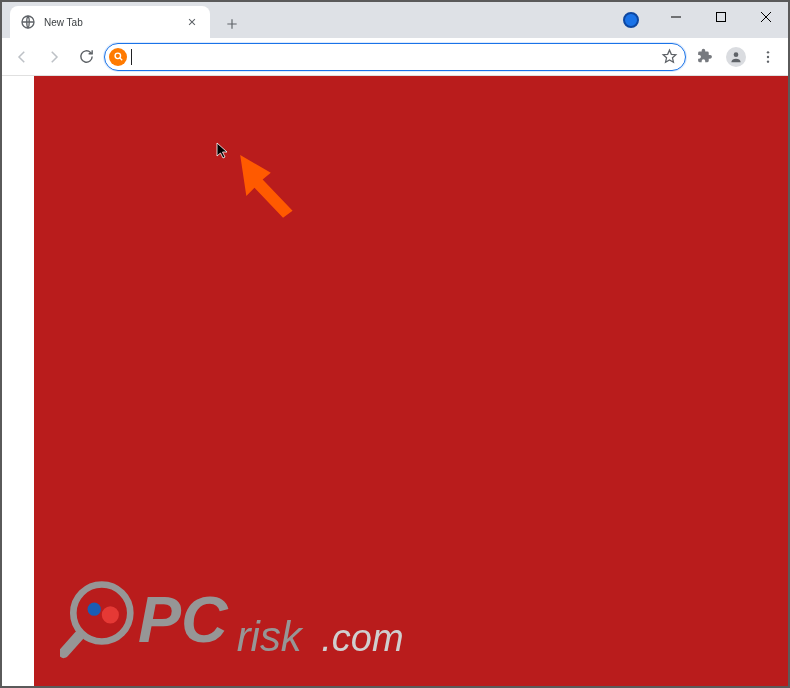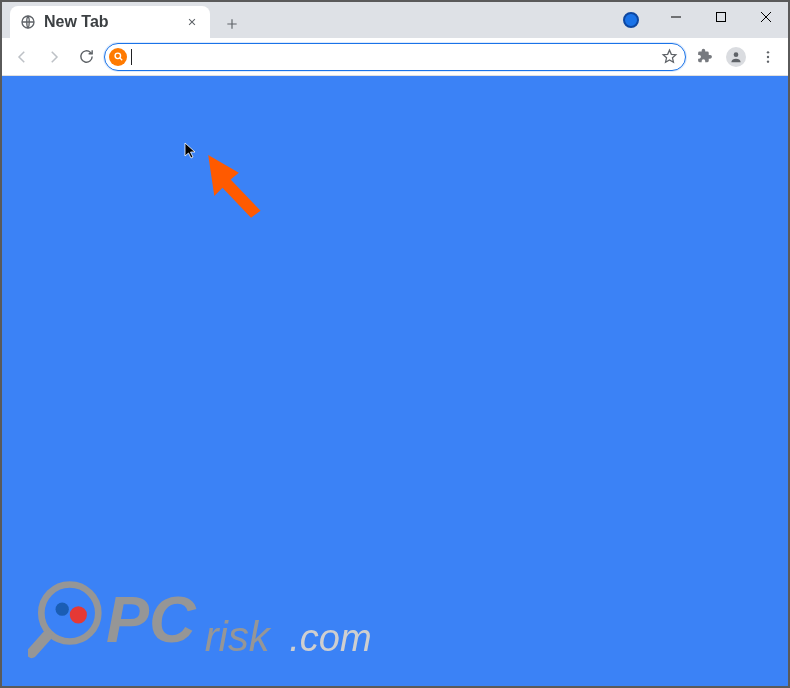--- a/index.html
+++ b/index.html
@@ -4,21 +4,21 @@
 <style>
   * { box-sizing: border-box; margin: 0; padding: 0; }
   html, body { width: 790px; height: 688px; font-family: "Segoe UI", Arial, sans-serif; overflow: hidden; }
   body { border: 2px solid #5a5a5a; background: #fff; display: flex; flex-direction: column; }
 
   
   .titlebar { height: 36px; background: #dee1e6; display: flex; align-items: stretch; }
   .tab-strip { display: flex; align-items: flex-end; padding-left: 8px; flex: 1; }
   .tab { display: flex; align-items: center; gap: 8px; background: #fff; border-top-left-radius: 8px; border-top-right-radius: 8px; height: 32px; padding: 0 10px; min-width: 200px; position: relative; margin-top: 4px;}
   .tab .favicon { width: 16px; height: 16px; display: flex; align-items: center; justify-content: center; color: #5f6368;}
-  .tab .title { font-size: 16px; color: #3c4043; flex: 1; white-space: nowrap; overflow: hidden; text-overflow: ellipsis; font-weight: bold;}
+  .tab .title { font-size: 10px; color: #3c4043; flex: 1; white-space: nowrap; overflow: hidden; text-overflow: ellipsis;}
   .tab .close { width: 16px; height: 16px; display: flex; align-items: center; justify-content: center; color: #5f6368; font-size: 14px; border-radius: 50%; }
   .newtab-btn { width: 28px; height: 28px; display: flex; align-items: center; justify-content: center; color: #5f6368; font-size: 16px; margin: 4px 0 0 8px; border-radius: 50%;}
   .win-status { display:flex; align-items:center; padding-right:4px;}
   .status-dot { width: 12px; height: 12px; border-radius: 50%; background: #1a73e8; margin-right: 10px; border: 2px solid #0d47a1; box-sizing: content-box;}
   .win-controls { display: flex; }
   .win-btn { width: 45px; height: 30px; display: flex; align-items: center; justify-content: center; color: #000; }
   .win-btn svg { width: 10px; height: 10px; }
 
   
   .toolbar { height: 38px; background: #fff; display: flex; align-items: center; gap: 4px; padding: 0 6px; border-bottom: 1px solid #e0e0e0;}
@@ -28,21 +28,21 @@
   .search-engine-icon { width: 18px; height: 18px; border-radius: 50%; background: #ff7a00; display: flex; align-items: center; justify-content: center; color: #fff;}
   .search-engine-icon svg { width: 11px; height: 11px; }
   .omni-input { flex: 1; border: none; outline: none; font-size: 14px; color: #202124; height: 24px; background: transparent;}
   .caret { width: 1px; height: 16px; background: #202124; animation: blink 1s step-end infinite; margin-left: -2px;}
   @keyframes blink { 50% { opacity: 0; } }
   .star-btn { width: 20px; height: 20px; display:flex; align-items:center; justify-content:center; color:#5f6368;}
   .ext-btn, .profile-btn, .menu-btn { width: 28px; height: 28px; display: flex; align-items: center; justify-content: center; color: #5f6368; border-radius: 50%; }
   .profile-avatar { width: 20px; height: 20px; border-radius: 50%; background: #dadce0; display:flex; align-items:center; justify-content:center; color:#5f6368;}
 
   
-  .content { flex: 1; background: #3b82f6; position: relative; }
+  .content { flex: 1; background: #b91c1c; position: relative; margin-left: 32px; }
 
   
   .cursor-overlay { position: absolute; left: 182px; top: 66px; pointer-events: none; }
   .big-arrow { position: absolute; left: 196px; top: 75px; width: 68px; height: 68px; pointer-events: none; }
 
   
   .watermark { position: absolute; left: 26px; bottom: 16px; width: 380px; }
 </style>
 </head>
 <body>

